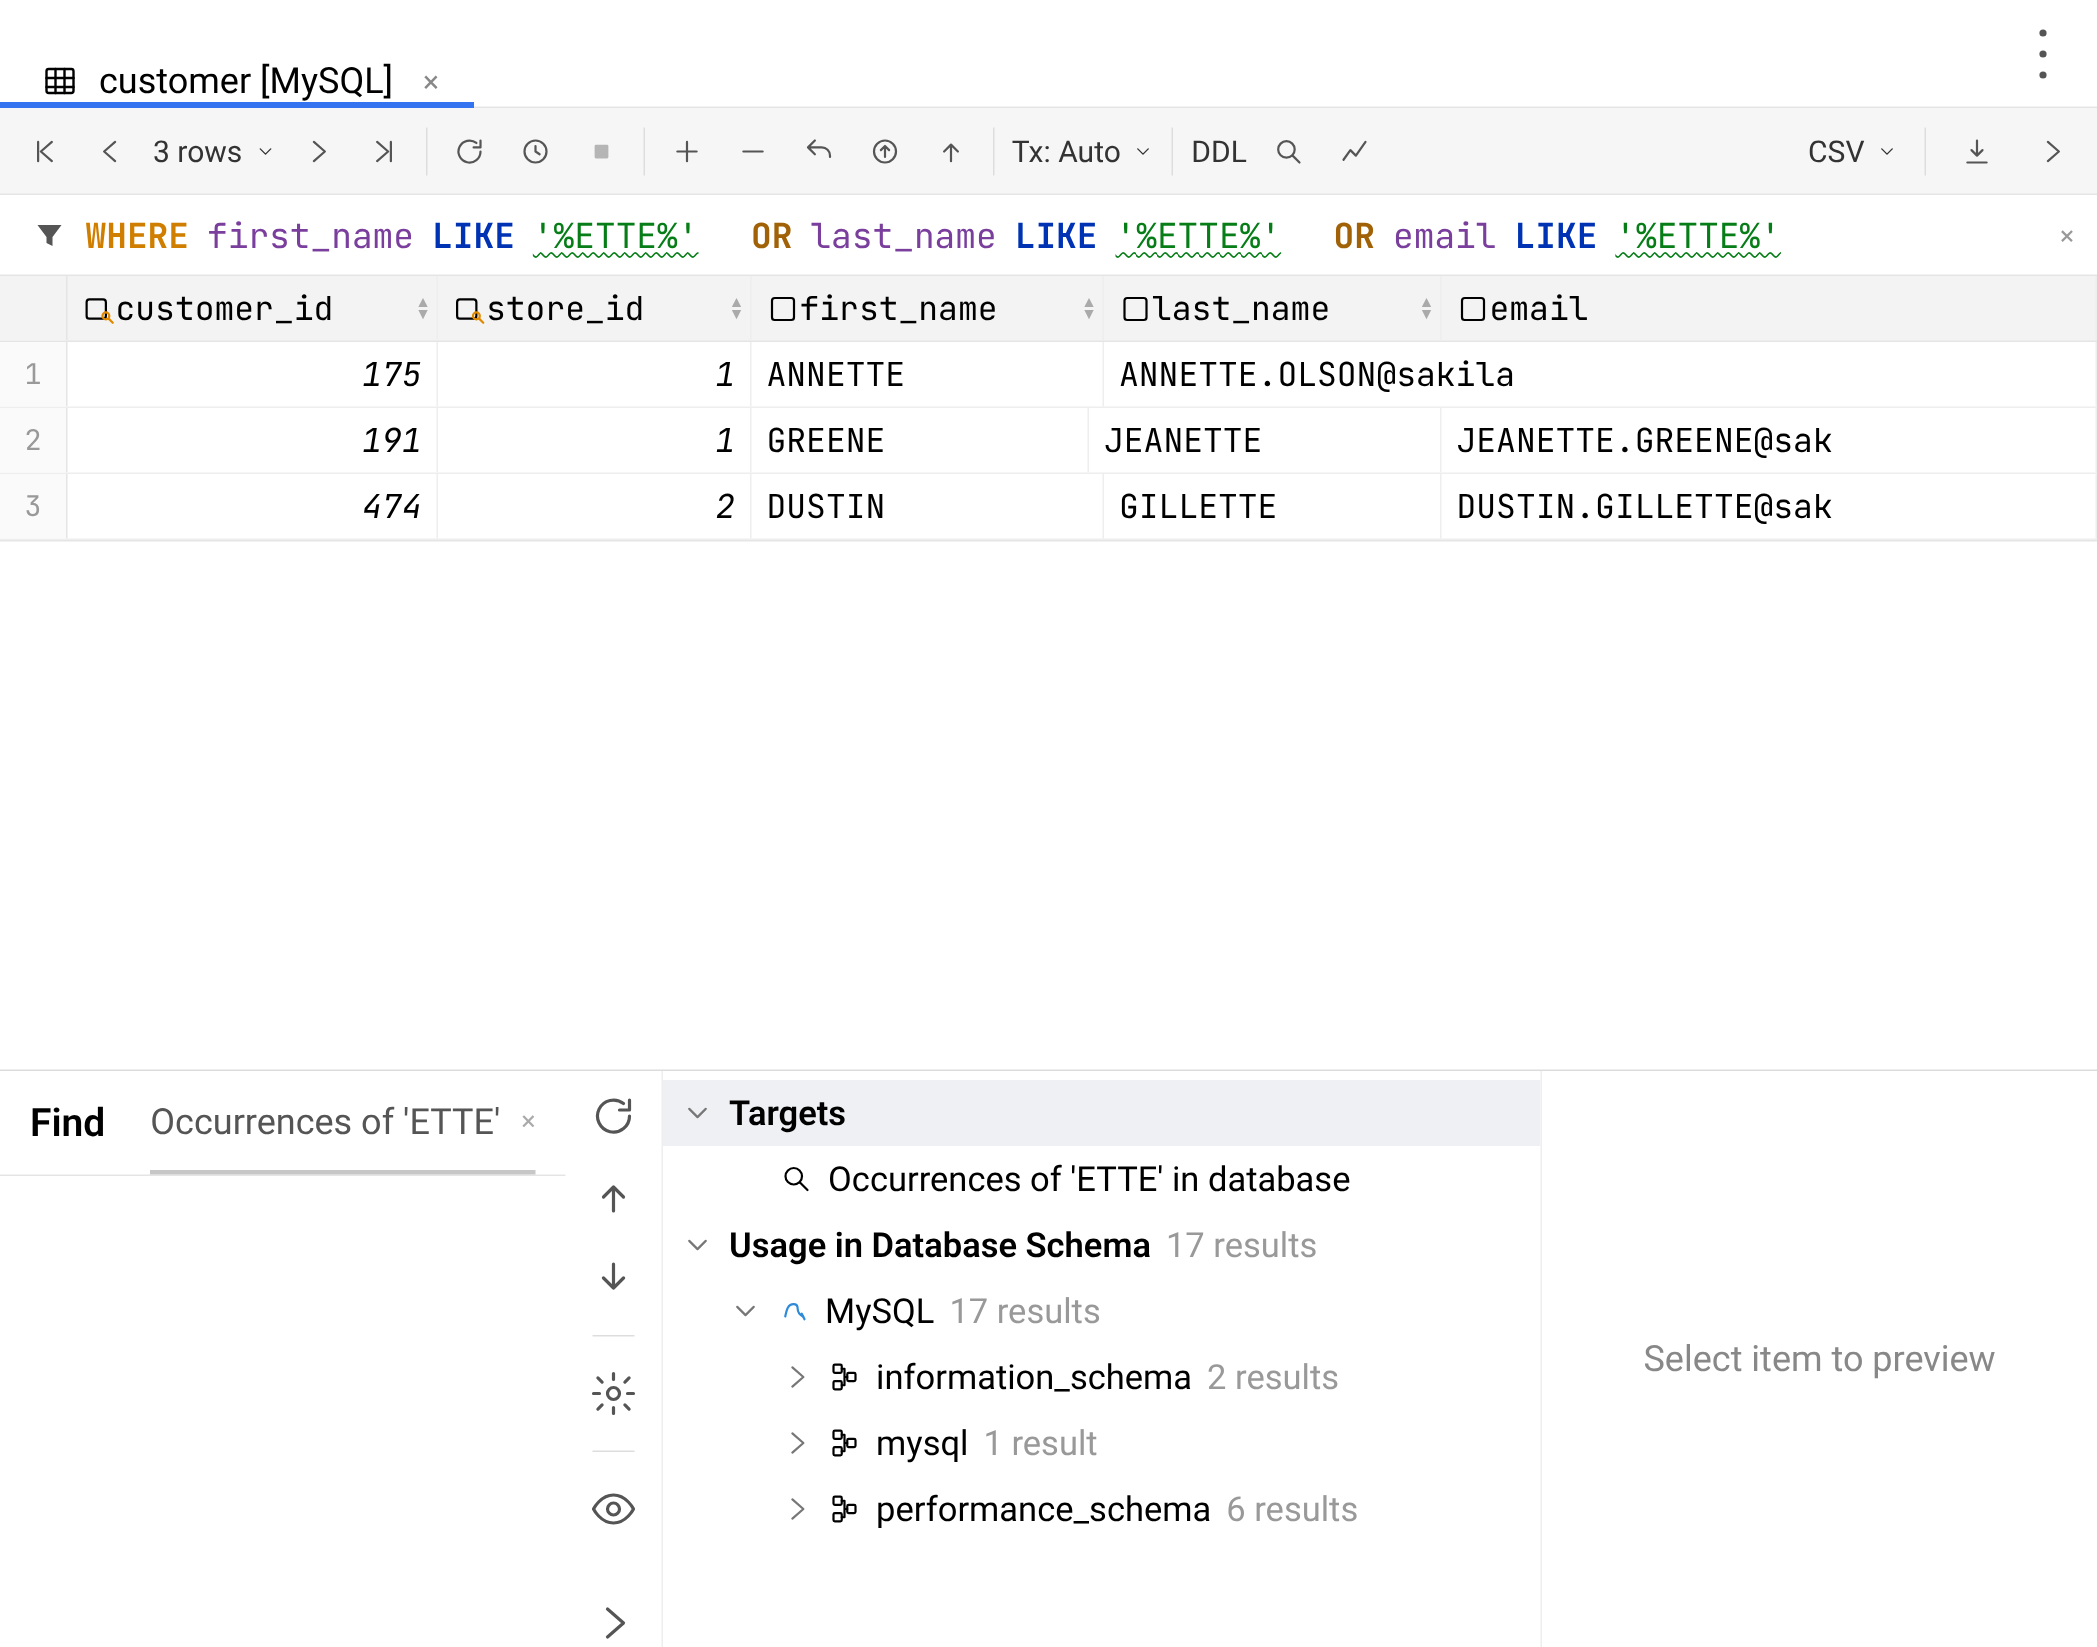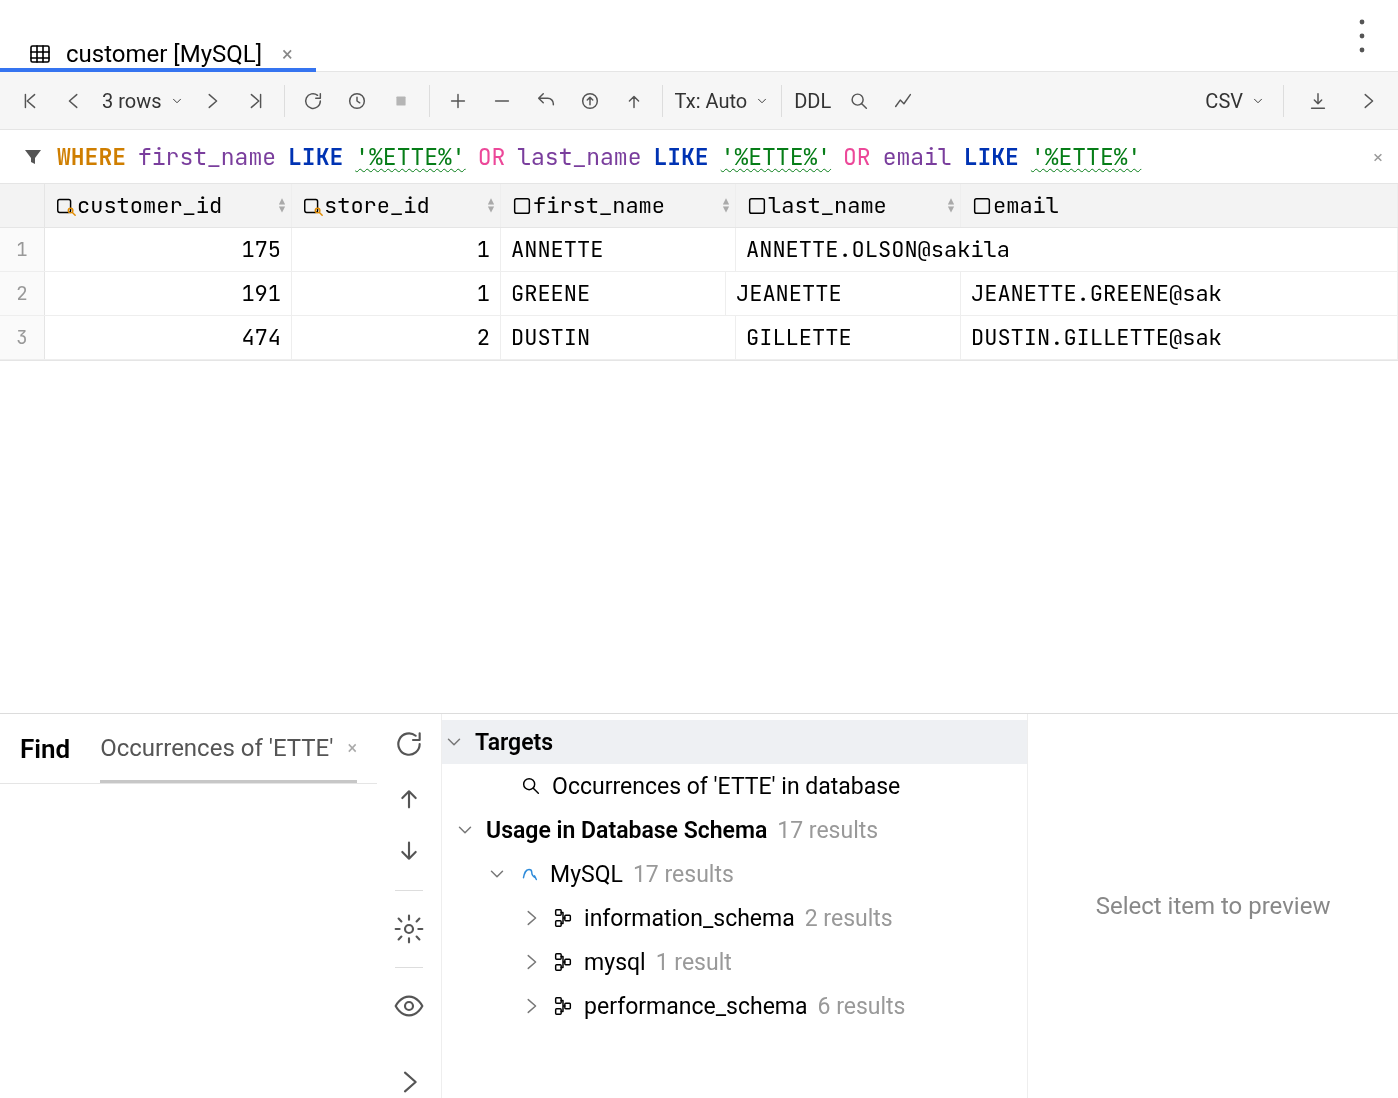--- a/index.html
+++ b/index.html
@@ -27,35 +27,35 @@
 
   
   .filterbar { height: 54px; display: flex; align-items: center; padding: 0 21px; font-family: "JetBrains Mono", Menlo, Consolas, monospace; font-size: 23px; gap: 12px; border-bottom: 1px solid #e5e5e5; position: relative; }
   .filter-icon { width: 24px; height: 24px; color: #555; flex-shrink: 0; }
   .sql { display: flex; gap: 12px; flex-wrap: nowrap; }
   .kw-where { color: #cf7e00; font-weight: 600; }
   .kw-col { color: #7a3e9d; }
   .kw-like { color: #0033B3; font-weight: 600; }
   .kw-str { color: #067d17; }
   .str-wavy { text-decoration: underline wavy #067d17; text-decoration-thickness: 1px; text-underline-offset: 3px; }
-  .kw-or { color: #ec4899; font-weight: 400; }
+  .kw-or { color: #a16207; font-weight: 700; margin-left: 23px; }
   .filter-clear { position: absolute; right: 14px; top: 50%; transform: translateY(-50%); color: #999; cursor: pointer; font-size: 20px; }
 
   
   .grid { flex: 0 0 auto; display: flex; flex-direction: column; font-family: "JetBrains Mono", Menlo, Consolas, monospace; font-size: 22px; border-bottom: 1px solid #e5e5e5; }
   .grid-header, .grid-row { display: flex; align-items: stretch; height: 44px; }
   .grid-header { background: #f3f3f3; border-bottom: 1px solid #e5e5e5; }
   .grid-row { border-bottom: 1px solid #eee; }
   .gutter { width: 45px; display: flex; align-items: center; justify-content: center; color: #999; border-right: 1px solid #e5e5e5; background: #fafafa; font-size: 19px; }
   .grid-header .gutter { background: #f3f3f3; }
   .col { border-right: 1px solid #eee; display: flex; align-items: center; padding: 0 10px; overflow: hidden; white-space: nowrap; }
   .col-hdr { justify-content: flex-start; position: relative; }
   .col-hdr .colicon { width: 22px; height: 22px; flex-shrink: 0; }
   .col-hdr .sortctl { position: absolute; right: 6px; display: flex; flex-direction: column; color: #aaa; font-size: 10px; line-height: 8px; }
-  .col-num { justify-content: flex-end; }
+  .col-num { justify-content: flex-end; font-style: italic; }
   .c-customer_id { width: 247px; }
   .c-store_id { width: 209px; }
   .c-first_name { width: 235px; }
   .c-last_name { width: 225px; }
   .c-email { flex: 1; }
 
   .grid-empty { flex: 1; }
 
   
   .find-panel { flex: 1; border-top: 1px solid #dcdcdc; display: flex; flex-direction: row; background: #fff; }
@@ -362,21 +362,21 @@
           </div>
         <div class="sidebar-grow"></div>
         <div class="sbtn">
             <svg viewBox="0 0 24 24">
               <path d="M9 5l8 7-8 7"></path>
             </svg>
           </div>
       </div>
 
       <div class="find-tree">
-        <div class="tree-row selected" style="padding-left:1px">
+        <div class="tree-row selected" style="padding-left:12px">
           <span class="tw">
               <svg viewBox="0 0 24 24">
                 <path d="M6 9l6 6 6-6"></path>
               </svg>
             </span>
           <span class="node-label bold">Targets</span>
         </div>
         <div class="tree-row" style="padding-left:78px">
           <span class="node-icon">
               <svg viewBox="0 0 24 24">

